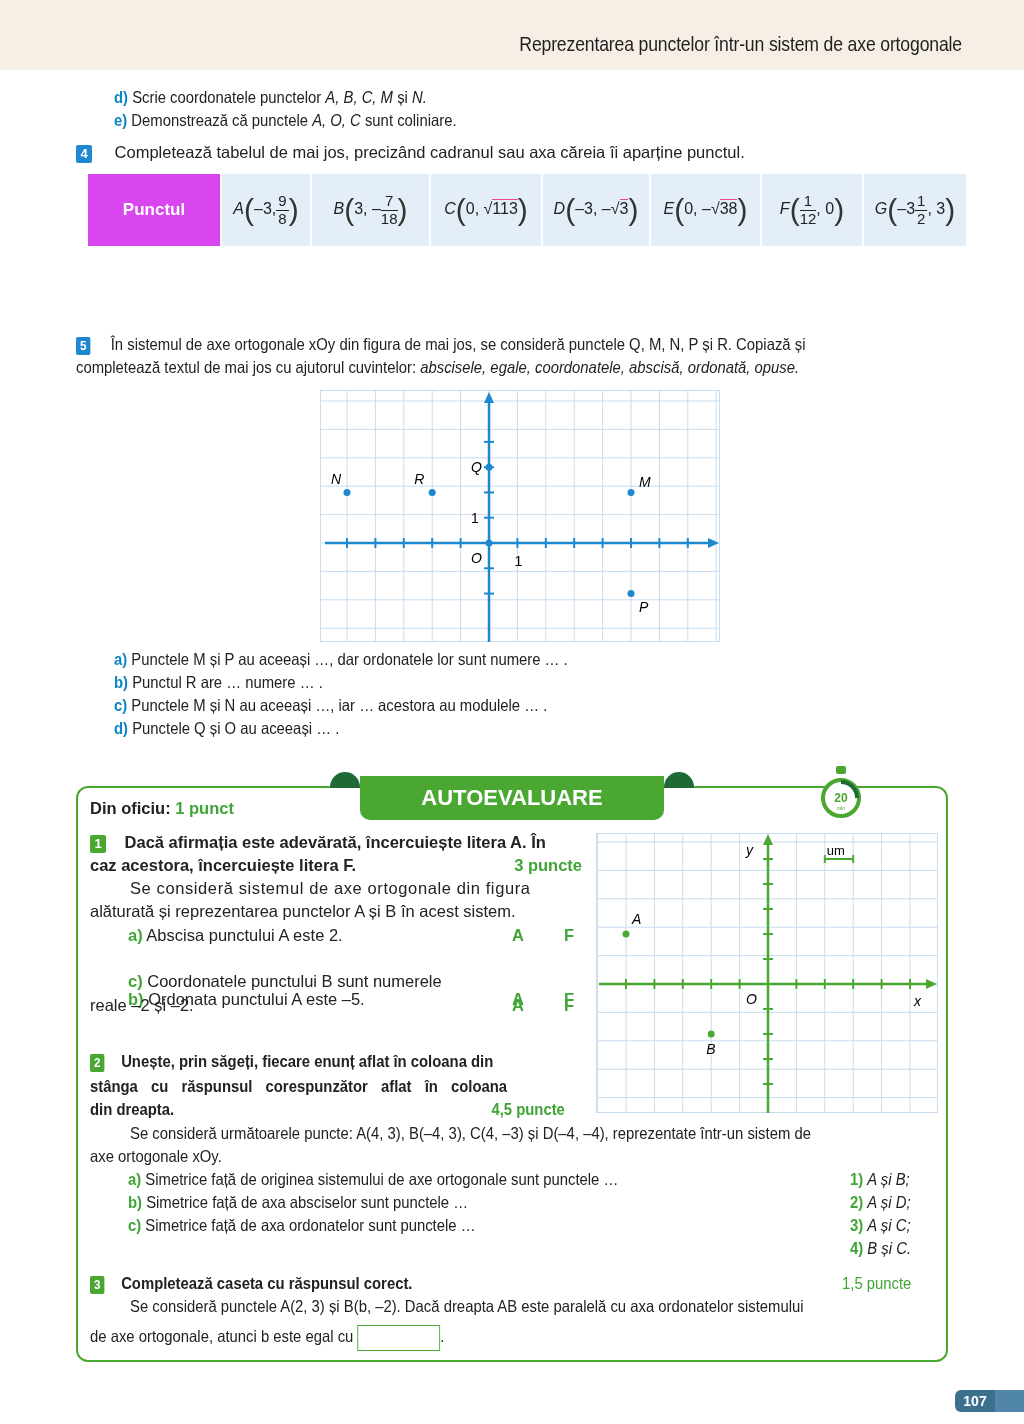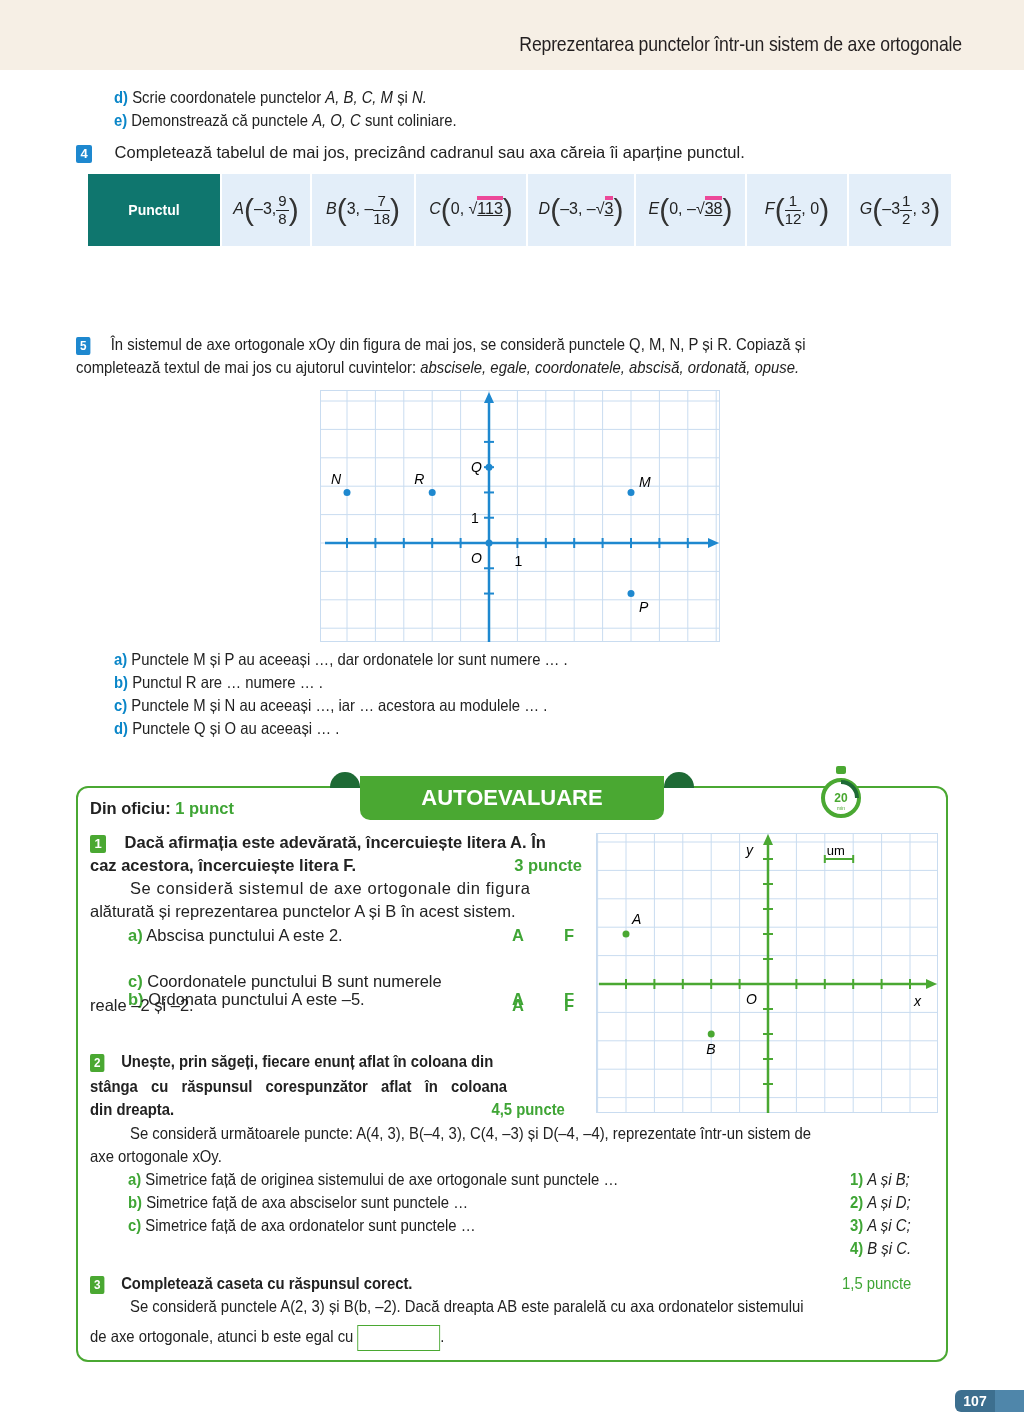--- a/index.html
+++ b/index.html
@@ -10,26 +10,26 @@
   .lbl{font-weight:bold;}
   .blue{color:#0a86c8;}
   .green{color:#3fa535;}
   i,.it{font-style:italic;}
   .num-badge{display:inline-block;width:16px;height:18px;color:#fff;font-weight:bold;font-size:13px;text-align:center;line-height:18px;border-radius:2px;}
   .nb-blue{background:#1e88cf;}
   .nb-green{background:#4aa832;}
   .cond{transform:scaleX(0.9);transform-origin:left center;}
   table.pt{position:absolute;left:86px;top:172px;border-collapse:collapse;}
   table.pt td{border:2px solid #fff;background:#e3eef9;height:74px;text-align:center;font-size:16px;}
-  table.pt td.hd{background:#0f766e;color:#fff;font-weight:bold;font-size:14px;width:134px;}
+  table.pt td.hd{background:#d946ef;color:#fff;font-weight:bold;font-size:17px;width:134px;}
   .frac{display:inline-block;vertical-align:middle;text-align:center;line-height:1.1;font-size:15px;}
   .frac .n{display:block;border-bottom:1px solid #222;padding:0 2px;}
   .frac .d{display:block;}
   .par{font-size:30px;font-weight:200;vertical-align:middle;color:#333;}
-  .sq{border-top:4px solid #ec4899;text-decoration:underline;}
+  .sq{border-top:1px solid #ec4899;}
   .evalbox{position:absolute;left:76px;top:786px;width:872px;height:576px;border:2.5px solid #4aa832;border-radius:12px;}
   .banner{position:absolute;left:360px;top:776px;width:304px;height:44px;background:#4aa832;border-radius:0 0 10px 10px;color:#fff;font-size:22px;font-weight:bold;text-align:center;line-height:44px;}
   .cap{position:absolute;top:772px;width:30px;height:16px;background:#1e6a35;border-radius:15px 15px 0 0;}
   .ansbox{display:inline-block;width:92px;height:26px;border:1.5px solid #4aa832;vertical-align:middle;}
   .pagenum{position:absolute;left:955px;top:1390px;width:40px;height:22px;background:#3d6f8f;color:#fff;font-weight:bold;font-size:14px;line-height:22px;text-align:center;border-radius:6px 0 0 6px;}
   .pagestrip{position:absolute;left:995px;top:1390px;width:29px;height:22px;background:#4f86aa;}
 </style>
 </head>
 <body>
 
@@ -49,21 +49,21 @@
 <div class="line" style="left:76px;top:143px;">
   <span class="num-badge nb-blue">4</span>
   <span style="margin-left:18px;">Completează tabelul de mai jos, precizând cadranul sau axa căreia îi aparține punctul.</span>
 </div>
 
 <table class="pt">
   <tbody>
       <tr>
     <td class="hd">Punctul</td>
     <td style="width:90px;"><i>A</i><span class="par">(</span><span>–3,</span><span class="frac"><span class="n">9</span><span class="d">8</span></span><span class="par">)</span></td>
-    <td style="width:104px;"><i>B</i><span class="par">(</span><span>3, –</span><span class="frac"><span class="n">7</span><span class="d">18</span></span><span class="par">)</span></td>
+    <td style="width:119px;"><i>B</i><span class="par">(</span><span>3, –</span><span class="frac"><span class="n">7</span><span class="d">18</span></span><span class="par">)</span></td>
     <td style="width:112px;"><i>C</i><span class="par">(</span><span>0, </span>√<span class="sq">113</span><span class="par">)</span></td>
     <td style="width:108px;"><i>D</i><span class="par">(</span><span>–3, –</span>√<span class="sq">3</span><span class="par">)</span></td>
     <td style="width:111px;"><i>E</i><span class="par">(</span><span>0, –</span>√<span class="sq">38</span><span class="par">)</span></td>
     <td style="width:102px;"><i>F</i><span class="par">(</span><span class="frac"><span class="n">1</span><span class="d">12</span></span><span>, 0</span><span class="par">)</span></td>
     <td style="width:104px;"><i>G</i><span class="par">(</span><span>–3</span><span class="frac"><span class="n">1</span><span class="d">2</span></span><span>, 3</span><span class="par">)</span></td>
   </tr>
 </tbody>
   </table>
 
 <div class="line cond" style="left:76px;top:335px;">

